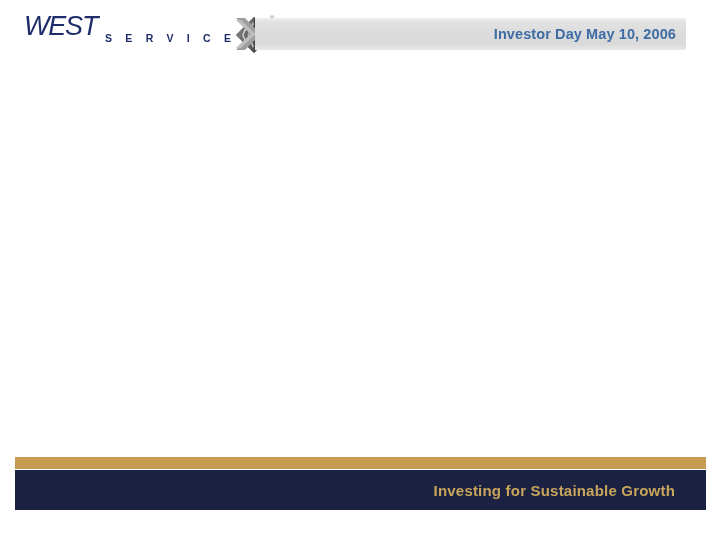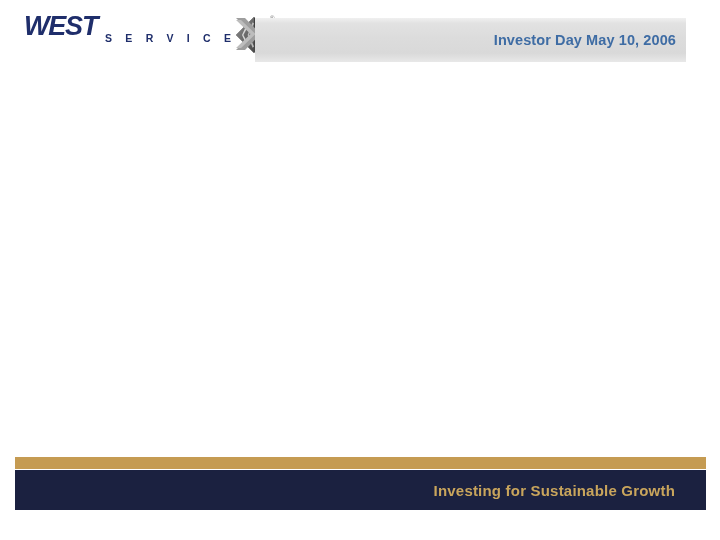--- a/index.html
+++ b/index.html
@@ -28,21 +28,21 @@
     width: 720px;
     height: 62px;
   }
 
   
   .header-bar {
     position: absolute;
     left: 255px;
     top: 18px;
     width: 431px;
-    height: 44px;
+    height: 32px;
     background: linear-gradient(to bottom,
                 #f0f0f0 0%,
                 #e2e2e2 12%,
                 #dcdcdc 45%,
                 #d9d9d9 80%,
                 #e8e8e8 100%);
   }
 
   .header-bar-text {
     position: absolute;
@@ -74,21 +74,21 @@
     height: 40px;
     width: 235px;
   }
 
   .logo-wordmark {
     position: absolute;
     left: 0;
     top: 1px;
     font-family: "Liberation Sans", sans-serif;
     font-style: italic;
-    font-weight: bold;
+    font-weight: normal;
     font-size: 27px;
     letter-spacing: -1.2px;
     color: #1f2e6b;
     line-height: 28px;
   }
 
   .logo-pharma {
     position: absolute;
     left: 79px;
     top: 2px;

